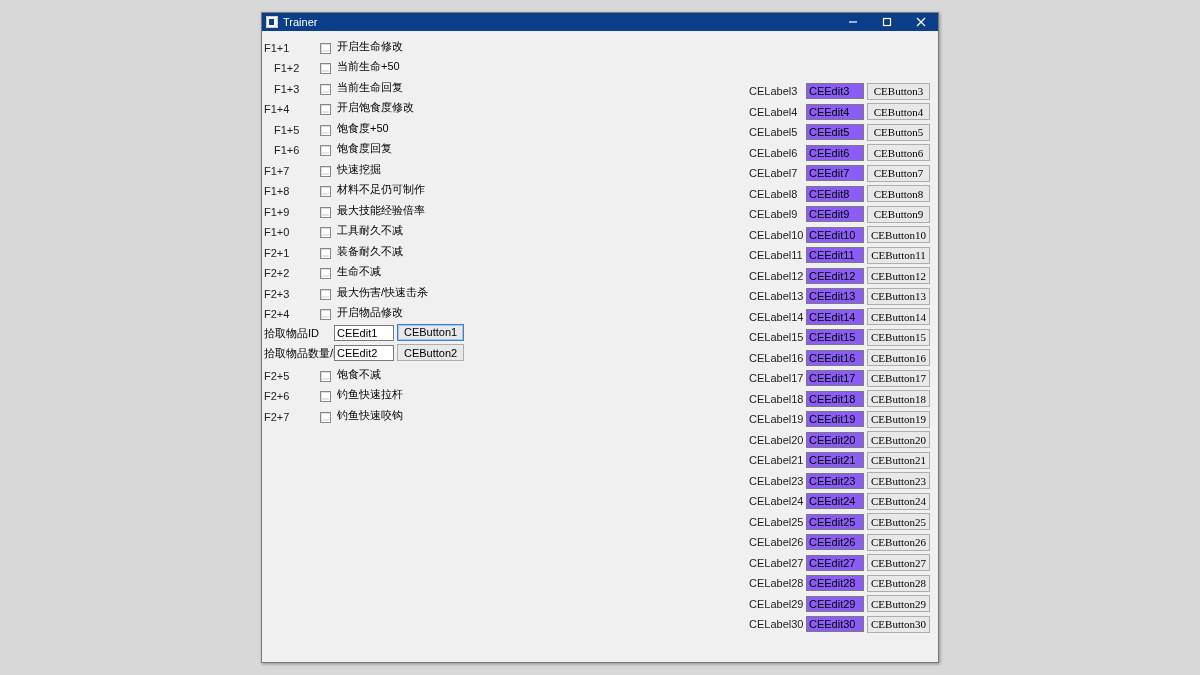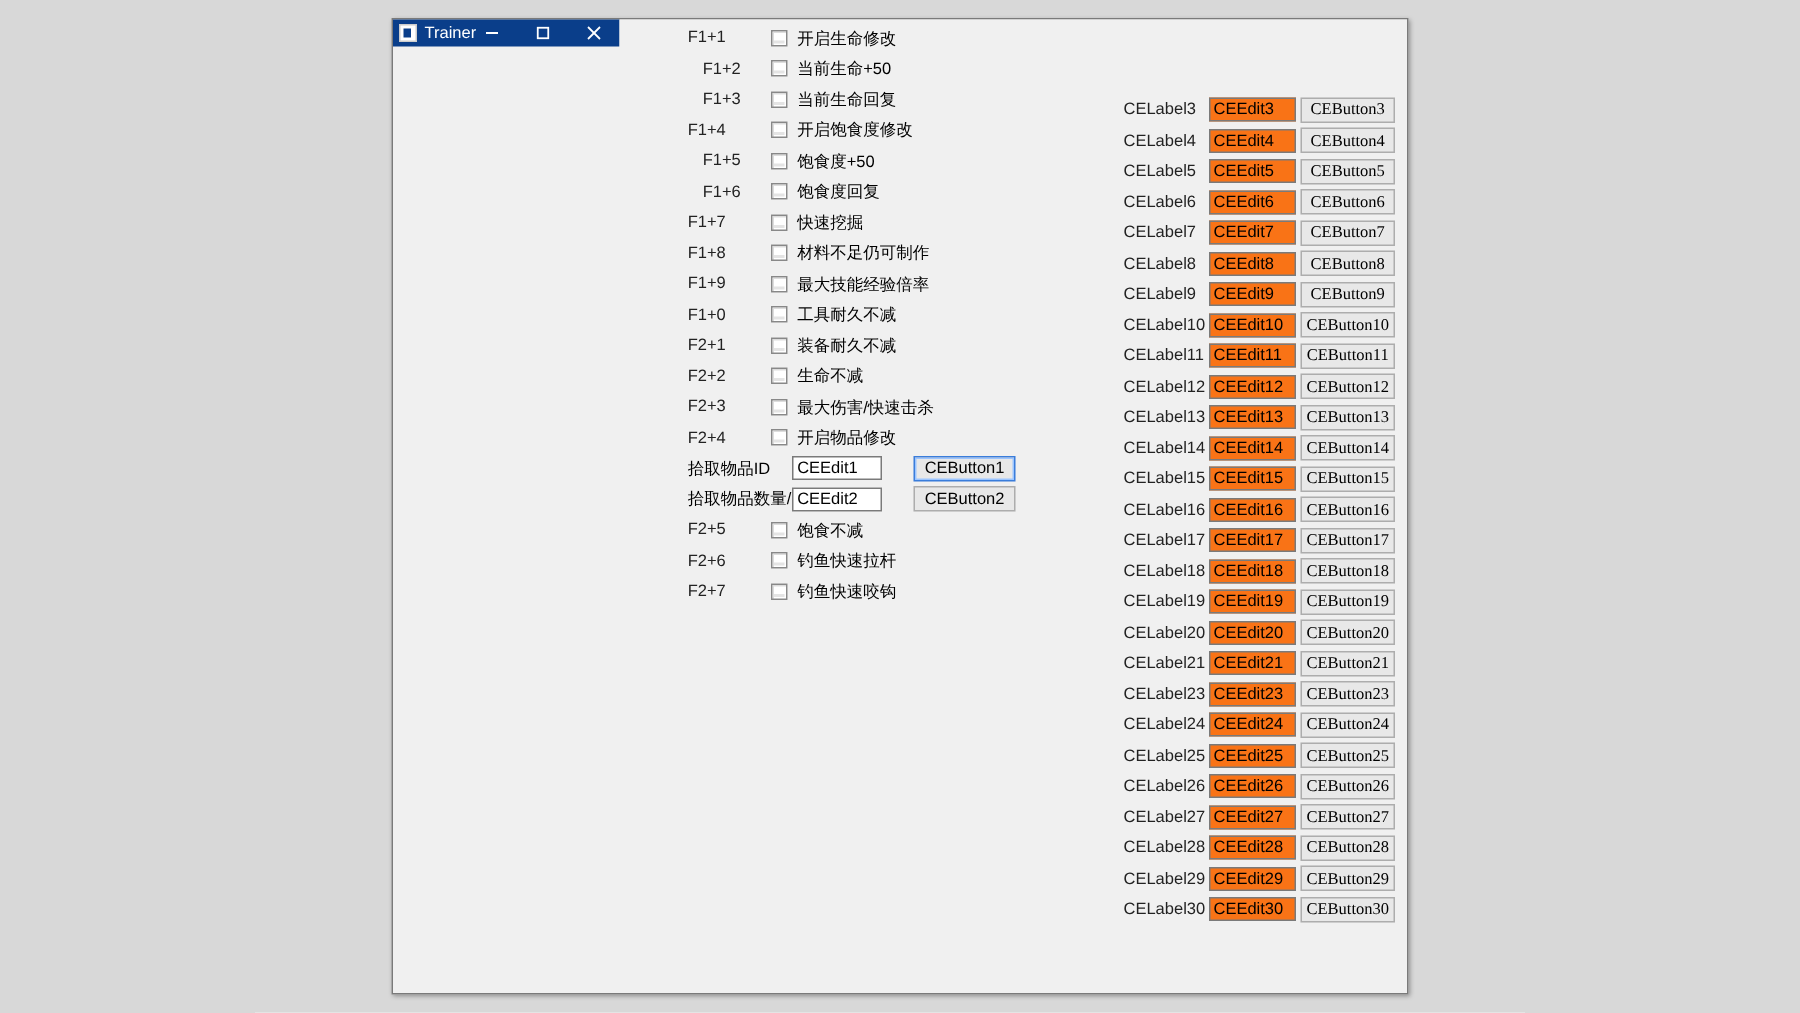--- a/index.html
+++ b/index.html
@@ -15,21 +15,21 @@
   .window {
     position: absolute;
     left: 261px;
     top: 12px;
     width: 678px;
     height: 651px;
     background: #f0f0f0;
     border: 1px solid #7a7a7a;
     box-shadow: 1px 1px 3px rgba(0,0,0,0.35);
     display: flex;
-    flex-direction: row;
+    flex-direction: column;
   }
   .titlebar {
     height: 18px;
     background: #0a3e8a;
     color: #fff;
     display: flex;
     align-items: center;
     padding: 0 4px;
     font-size: 11px;
   }
@@ -64,23 +64,22 @@
     color: #000;
   }
   .left-col {
     position: absolute;
     left: 0; top: 2px;
     width: 280px;
   }
   .row {
     height: 20.5px;
     display: flex;
-    align-items: center;
+    align-items: flex-end;
     white-space: nowrap;
-    padding-left: 43px;
   }
   .hk { width: 58px; padding-left: 2px; color:#222;}
   .hk.indent { padding-left: 12px; }
   .hk2 { width: 72px; padding-left: 2px;}
   .cbx {
     width: 11px; height: 11px;
     border: 1px solid #888;
     background: #fff;
     margin-right: 6px;
     display: inline-block;
@@ -104,21 +103,21 @@
     padding: 0 2px;
     color:#000;
     font-family: inherit;
   }
   .btn-inline {
     height: 17px;
     border: 1px solid #adadad;
     background: #e8e8e8;
     font-size: 11px;
     padding: 0 6px;
-    margin-left: 21px;
+    margin-left: 3px;
     cursor: default;
     color:#000;
     font-family: inherit;
   }
   .btn-inline.focus { border: 1px solid #3a7ddb; box-shadow:0 0 0 1px #9cc5ff inset;}
   .right-col {
     position: absolute;
     right: 4px;
     top: 50px;
     width: 185px;
@@ -127,21 +126,21 @@
     height: 20.5px;
     display: flex;
     align-items: center;
     gap: 3px;
     white-space: nowrap;
   }
   .rlabel { width: 54px; text-align: left; color:#222;}
   .redit {
     width: 58px; height: 16px;
     border: 1px solid #7a7a7a;
-    background: #f97316;
+    background: #8b5cf6;
     font-size: 11px;
     padding: 0 2px;
     color:#000;
     font-family: inherit;
   }
   .rbtn {
     height: 17px; width: 63px;
     border: 1px solid #adadad;
     background: #e8e8e8;
     font-size: 11px;

